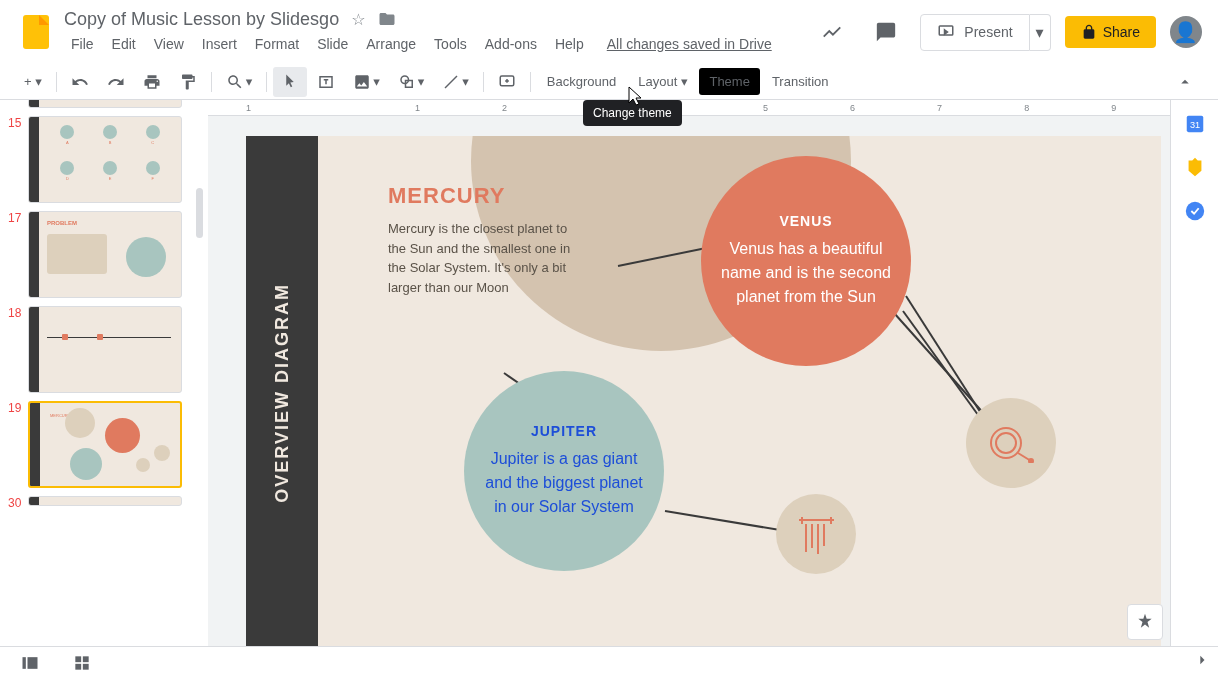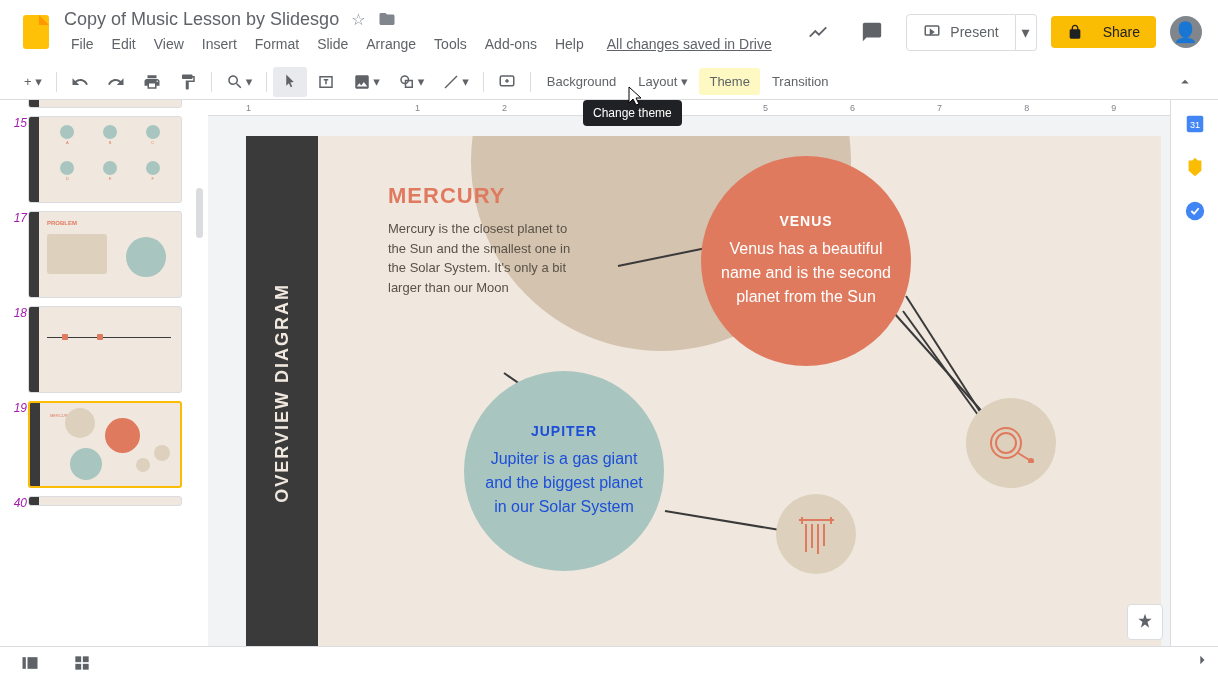--- a/index.html
+++ b/index.html
@@ -16,38 +16,38 @@
 .folder-icon-h { color: #80868b; font-size: 18px; cursor: pointer; }
 .menu-bar { display: flex; gap: 4px; margin-top: 2px; align-items: center; }
 .menu-item { padding: 4px 7px; font-size: 14px; color: #5f6368; cursor: pointer; border-radius: 4px; }
 .save-status { text-decoration: underline; color: #5f6368; font-size: 14px; margin-left: 12px; }
 .header-right { display: flex; align-items: center; gap: 14px; }
 .icon-btn { width: 40px; height: 40px; border-radius: 50%; display: flex; align-items: center; justify-content: center; cursor: pointer; color: #5f6368; }
 .present-btn { display: flex; align-items: center; gap: 8px; padding: 8px 16px; border: 1px solid #dadce0; border-radius: 4px; cursor: pointer; font-size: 14px; background: #fff; color: #5f6368; }
 .present-drop { border: 1px solid #dadce0; border-left: none; padding: 8px 6px; border-radius: 0 4px 4px 0; cursor: pointer; background: #fff; color: #5f6368; }
 .present-group { display: flex; }
 .present-group .present-btn { border-radius: 4px 0 0 4px; gap: 9px; }
-.share-btn { display: flex; gap: 20px; padding: 8px 16px; background: #fbbc04; border-radius: 4px; cursor: pointer; font-size: 14px; font-weight: 500; color: #202124; }
+.share-btn { display: flex; gap: 6px; padding: 8px 16px; background: #fbbc04; border-radius: 4px; cursor: pointer; font-size: 14px; font-weight: 500; color: #202124; }
 .avatar { width: 32px; height: 32px; border-radius: 50%; background: #80868b; overflow: hidden; display: flex; align-items: center; justify-content: center; font-size: 20px; }
 
 
 .toolbar { display: flex; align-items: center; padding: 0 16px; height: 36px; border-bottom: 1px solid #dadce0; gap: 2px; position: relative; }
 .tool-btn { padding: 6px 8px; cursor: pointer; border-radius: 3px; color: #5f6368; display: flex; align-items: center; gap: 2px; font-size: 13px; }
 .tool-btn.selected { background: #e8eaed; }
 .tool-sep { width: 1px; height: 20px; background: #dadce0; margin: 0 4px; }
 .tool-text { padding: 6px 10px; font-size: 13px; color: #5f6368; cursor: pointer; border-radius: 3px; }
-.tool-text.hovered { background: #fef9c3; }
+.tool-text.hovered { background: #000000; }
 .tooltip { position: absolute; background: #202124; color: #fff; padding: 6px 10px; font-size: 12px; border-radius: 4px; top: 36px; left: 583px; z-index: 100; white-space: nowrap; }
 .collapse-btn { margin-left: auto; }
 
 
 .main-area { display: flex; height: 546px; }
 .slide-panel { width: 208px; overflow-y: auto; padding: 4px 8px; }
 .slide-thumb-wrap { display: flex; margin-bottom: 8px; }
-.slide-num { width: 20px; text-align: right; padding-right: 1px; font-size: 12px; color: #a21caf; font-style: italic; }
+.slide-num { width: 20px; text-align: right; padding-right: 7px; font-size: 12px; color: #ef4444; }
 .slide-thumb { width: 154px; height: 87px; background: #f0e8df; border: 1px solid #dadce0; border-radius: 3px; cursor: pointer; position: relative; overflow: hidden; }
 .slide-thumb.selected { border: 2px solid #fbbc04; }
 .thumb-bar { position: absolute; left: 0; top: 0; width: 10px; height: 100%; background: #3a3a3a; }
 
 .canvas-area { flex: 1; background: #f1f3f4; position: relative; overflow: hidden; }
 .ruler-h { height: 16px; background: #fff; border-bottom: 1px solid #dadce0; font-size: 9px; color: #80868b; display: flex; padding-left: 38px; align-items: center; gap: 82px; }
 .slide-canvas { margin: 20px 38px; width: 915px; height: 514px; background: #f0e8df; position: relative; overflow: hidden; }
 
 .side-panel { width: 48px; background: #fff; padding-top: 12px; display: flex; flex-direction: column; align-items: center; gap: 22px; border-left: 1px solid #dadce0; }
 .side-icon { width: 22px; height: 22px; cursor: pointer; }
@@ -272,21 +272,21 @@
           <div class="thumb-bar"></div>
         <div class="th19-t">MERCURY</div>
           <div class="th19-c1"></div>
           <div class="th19-c2"></div>
           <div class="th19-c3"></div>
           <div class="th19-c4"></div>
           <div class="th19-c5"></div>
       </div>
     </div>
     <div class="slide-thumb-wrap">
-      <div class="slide-num">40</div>
+      <div class="slide-num">30</div>
       <div class="slide-thumb" style="height:10px">
           <div class="thumb-bar"></div>
         </div>
     </div>
   </div>
   <div class="scroll-sim"></div>
 
   <div class="canvas-area">
     <div class="ruler-h">
       <span>1</span>

